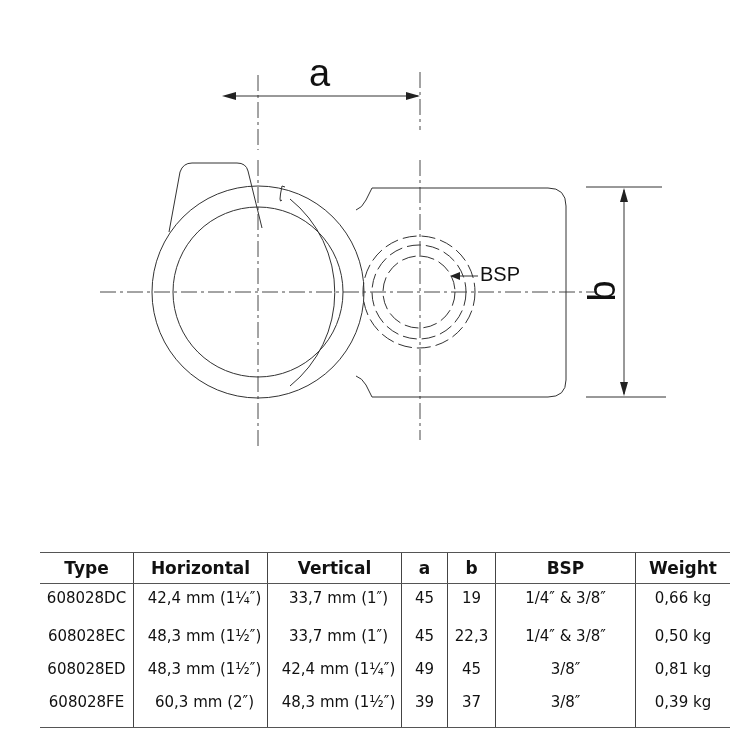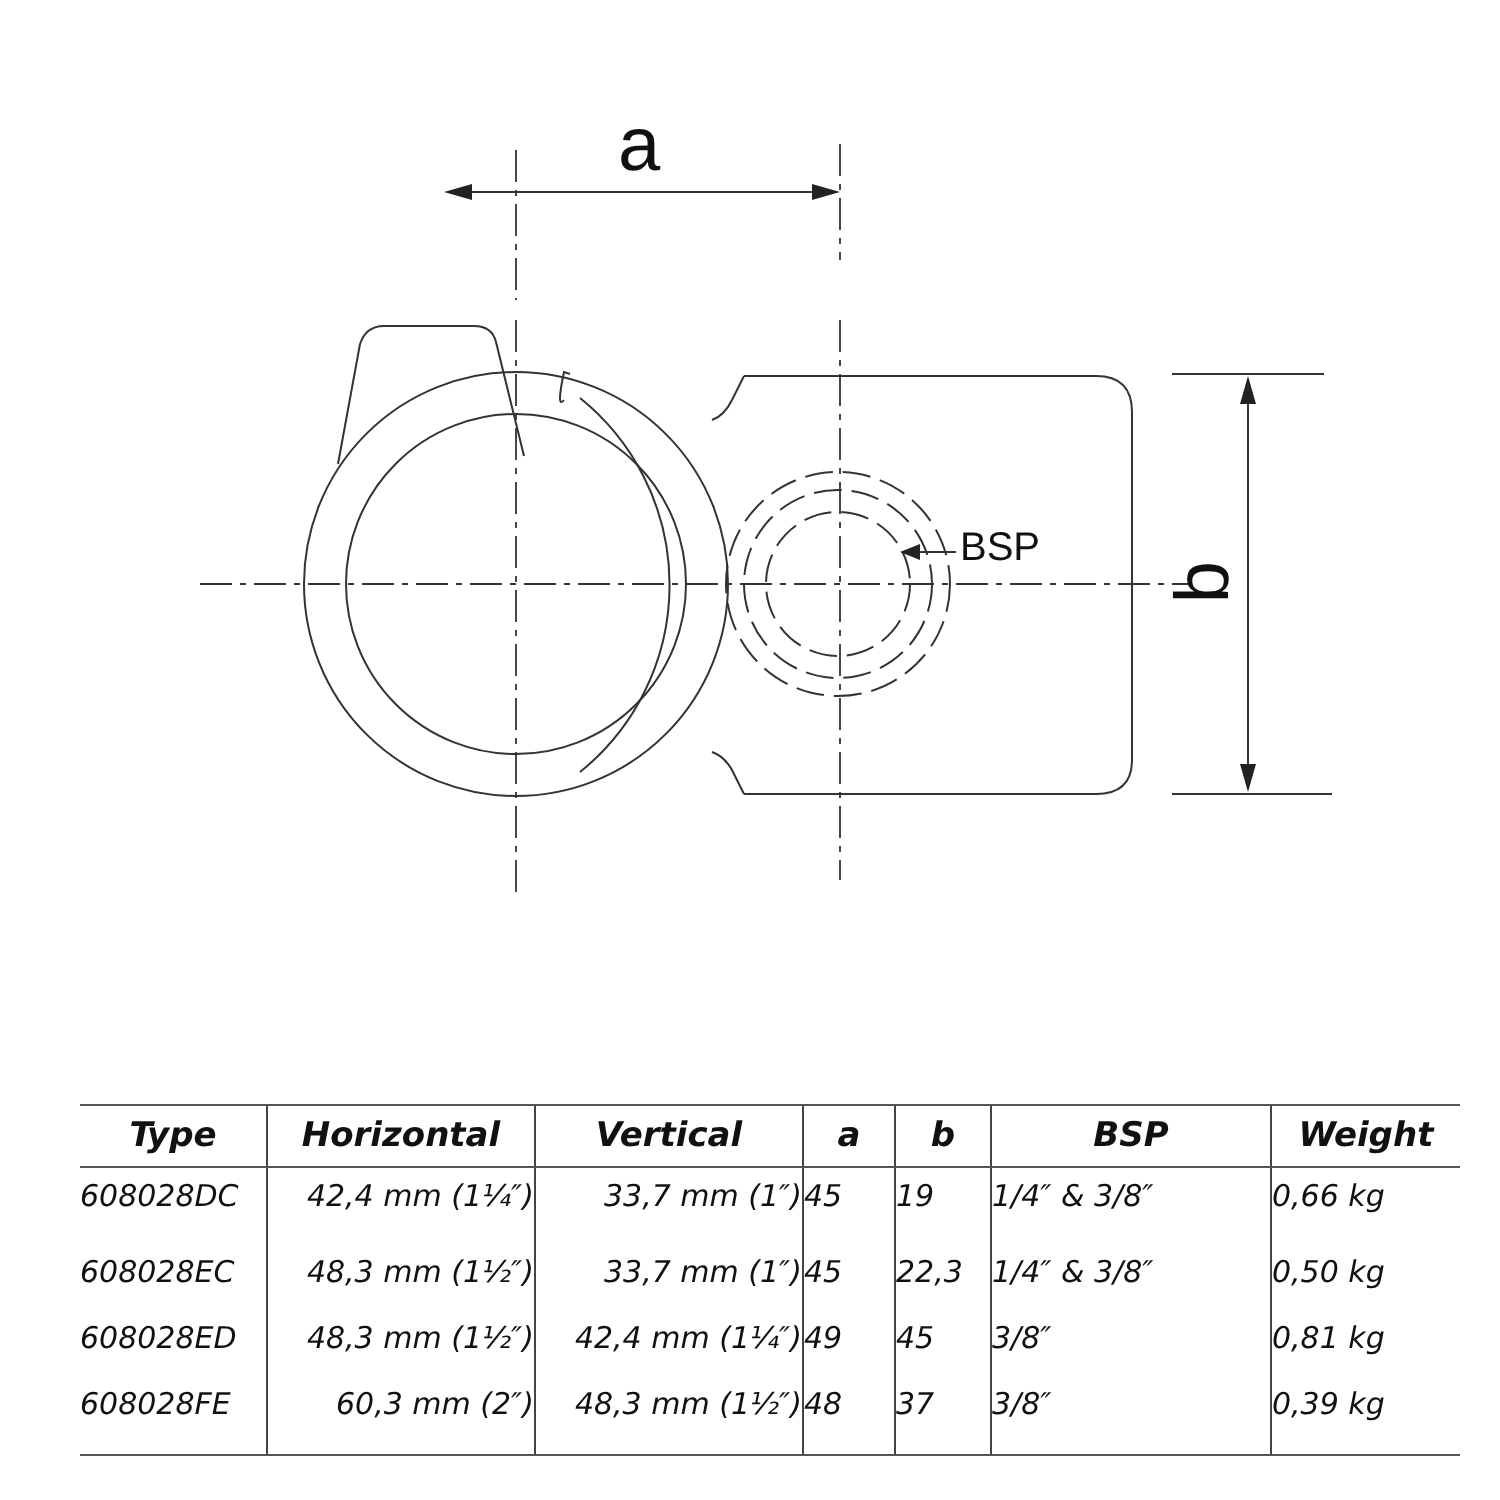--- a/index.html
+++ b/index.html
@@ -1,26 +1,26 @@
 <!DOCTYPE html>
 <html><head>
   <meta charset="utf-8">
   <style>
     html, body { margin: 0; padding: 0; background: #ffffff; }
     body { width: 750px; height: 750px; position: relative; overflow: hidden; font-family: "DejaVu Sans", sans-serif; color: #111; }
     #drawing { position: absolute; left: 0; top: 0; width: 750px; height: 520px; }
     .lbl-a { position: absolute; left: 309px; top: 54px; font-family: "Liberation Sans", sans-serif; font-size: 38px; line-height: 38px; color: #111; }
     .lbl-b { position: absolute; left: 582px; top: 272px; font-family: "Liberation Sans", sans-serif; font-size: 38px; line-height: 38px; color: #111; transform: rotate(-90deg); transform-origin: center; width: 40px; text-align: center; }
     .lbl-bsp { position: absolute; left: 480px; top: 263px; font-family: "Liberation Sans", sans-serif; font-size: 20px; line-height: 22px; color: #111; }
-    .spec-table { position: absolute; left: 40px; top: 552px; width: 690px; height: 176px; border-collapse: collapse; font-family: "DejaVu Sans", sans-serif; font-style: italic; }
+    .spec-table { position: absolute; left: 40px; top: 552px; width: 690px; height: 176px; border-collapse: collapse; font-family: "DejaVu Sans", sans-serif; }
     .spec-table th { font-weight: bold; font-size: 17px; height: 30px; padding: 0; text-align: center; border-bottom: 1.5px solid #555; border-top: 1.5px solid #555; }
-    .spec-table td { font-size: 15px; padding: 0; line-height: 18px; text-align: left; vertical-align: top; }
+    .spec-table td { font-size: 15px; padding: 0; line-height: 18px; text-align: center; vertical-align: top; }
     .spec-table th + th, .spec-table td + td { border-left: 1.5px solid #444; }
     .spec-table tbody tr:last-child td { border-bottom: 1.5px solid #555; height: auto; }
-    .spec-table td.left { text-align: right; padding-left: 8px; }
+    .spec-table td.left { text-align: center; padding-left: 8px; }
     .spec-table tbody tr:first-child td { padding-top: 5px; }
     .spacer td { height: 100%; }
   </style>
 </head>
 <body>
 
 <svg id="drawing" viewBox="0 0 750 520" xmlns="http://www.w3.org/2000/svg">
   <g fill="none" stroke="#333" stroke-width="1">
 
     <g stroke-dasharray="16,4,3,4" stroke-width="0.9">
@@ -113,21 +113,21 @@
       <td class="left">42,4 mm (1¼″)</td>
       <td>49</td>
       <td>45</td>
       <td>3/8″</td>
       <td>0,81 kg</td>
     </tr>
     <tr>
       <td>608028FE</td>
       <td class="left">60,3 mm (2″)</td>
       <td class="left">48,3 mm (1½″)</td>
-      <td>48</td>
+      <td>39</td>
       <td>37</td>
       <td>3/8″</td>
       <td>0,39 kg</td>
     </tr>
     <tr class="spacer">
       <td></td>
       <td></td>
       <td></td>
       <td></td>
       <td></td>

